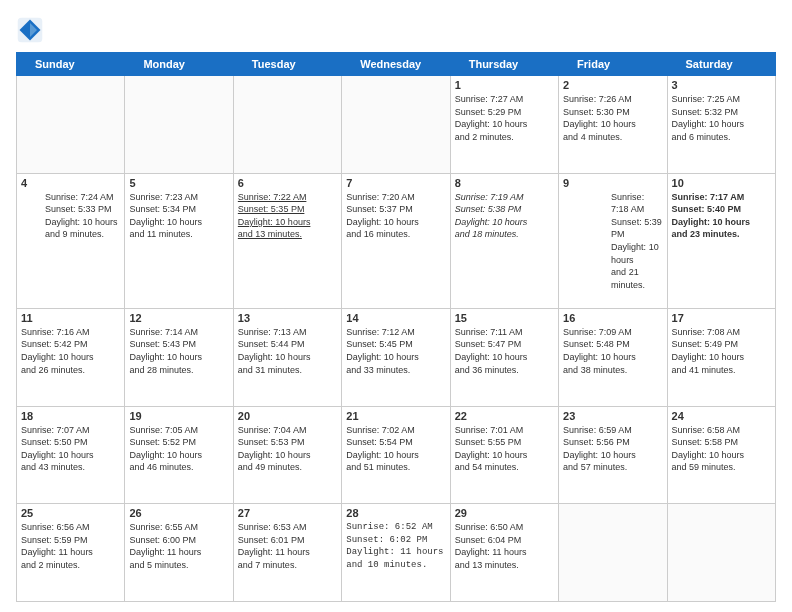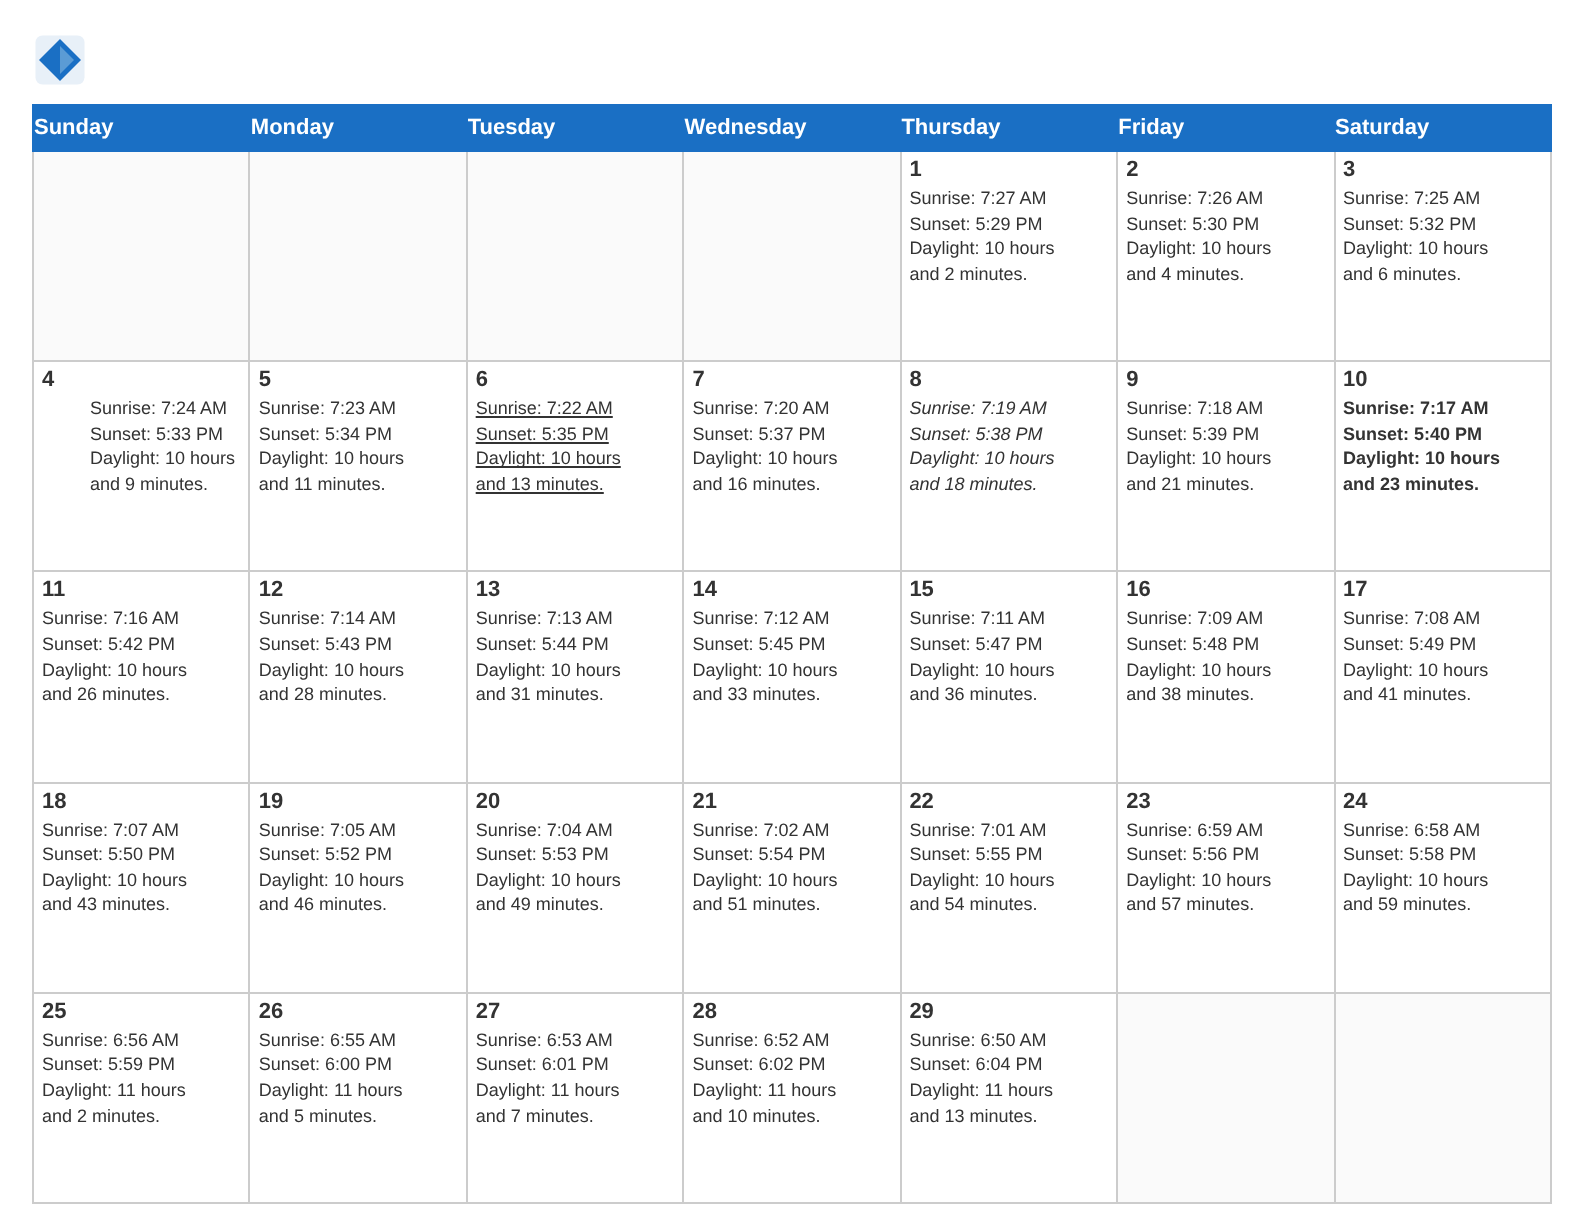--- a/index.html
+++ b/index.html
@@ -58,21 +58,21 @@
       width: 100%;
       border-collapse: collapse;
       flex: 1;
       table-layout: fixed;
     }
     .calendar-table thead th {
       background-color: #1a6fc4;
       color: #fff;
       font-size: 11px;
       font-weight: bold;
-      padding: 5px 0;
+      padding: 5px 18px;
       text-align: left;
       border: 1px solid #1a6fc4;
     }
     .calendar-table tbody td {
       border: 1px solid #ccc;
       vertical-align: top;
       padding: 3px 4px;
       font-size: 9.5px;
       color: #333;
       height: 88px;
@@ -187,21 +187,21 @@
           </td>
           <td>
             <span class="day-number">8</span>
             <div class="day-info" style="white-space: pre-line; font-style: italic;">Sunrise: 7:19 AM
 Sunset: 5:38 PM
 Daylight: 10 hours
 and 18 minutes.</div>
           </td>
           <td>
             <span class="day-number">9</span>
-            <div class="day-info" style="white-space: pre-line;">Sunrise: 7:18 AM
+            <div class="day-info" style="white-space: pre-line; margin-left: 48px;">Sunrise: 7:18 AM
 Sunset: 5:39 PM
 Daylight: 10 hours
 and 21 minutes.</div>
           </td>
           <td>
             <span class="day-number">10</span>
             <div class="day-info" style="white-space: pre-line; font-weight: bold;">Sunrise: 7:17 AM
 Sunset: 5:40 PM
 Daylight: 10 hours
 and 23 minutes.</div>
@@ -326,21 +326,21 @@
           </td>
           <td>
             <span class="day-number">27</span>
             <div class="day-info" style="white-space: pre-line;">Sunrise: 6:53 AM
 Sunset: 6:01 PM
 Daylight: 11 hours
 and 7 minutes.</div>
           </td>
           <td>
             <span class="day-number">28</span>
-            <div class="day-info" style="white-space: pre-line;">Sunrise: 6:52 AM
+            <div class="day-info" style="white-space: pre-line; font-family: Liberation Mono, monospace;">Sunrise: 6:52 AM
 Sunset: 6:02 PM
 Daylight: 11 hours
 and 10 minutes.</div>
           </td>
           <td>
             <span class="day-number">29</span>
             <div class="day-info" style="white-space: pre-line;">Sunrise: 6:50 AM
 Sunset: 6:04 PM
 Daylight: 11 hours
 and 13 minutes.</div>

